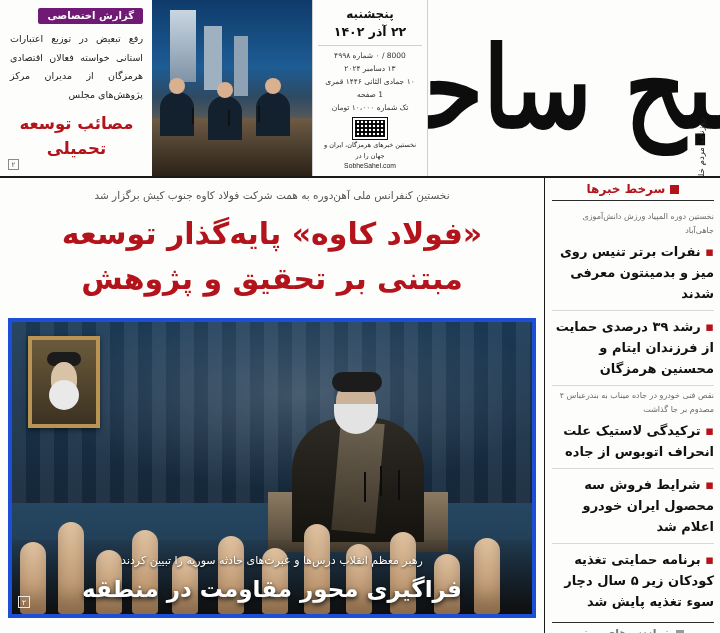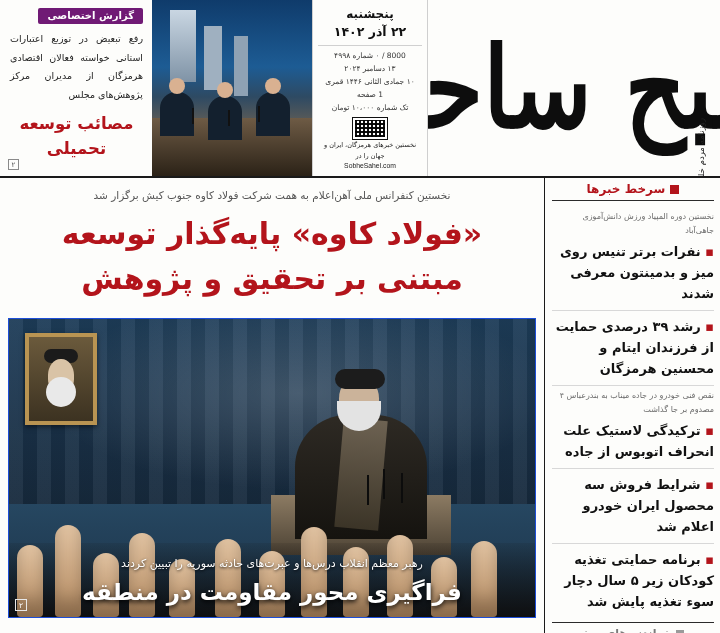--- a/index.html
+++ b/index.html
@@ -252,21 +252,21 @@
     letter-spacing: -0.5px;
     padding: 0 2px 16px;
   }
   .headline .l2 { display: block; }
 
   
   .photo {
     position: relative;
     height: 300px;
     overflow: hidden;
-    border: 1px solid #1d4ed8;
+    border: 4px solid #1d4ed8;
   }
   .ph-bg {
     position: absolute; inset: 0;
     background: linear-gradient(180deg,#17344f 0%, #1d3f5c 30%, #284b66 55%, #1b3146 100%);
   }
   .ph-wall {
     position: absolute; left: 0; right: 0; top: 0; height: 62%;
     background:
       radial-gradient(ellipse at 55% 40%, rgba(255,255,255,.16), rgba(0,0,0,0) 62%),
       repeating-linear-gradient(90deg, rgba(255,255,255,.05) 0 14px, rgba(0,0,0,.06) 14px 28px),
@@ -461,21 +461,21 @@
       </div>
 
       <div class="sb-head2">
         <span class="sq"></span>
         <span class="t">خواندنی‌های روز</span>
       </div>
 
     </div>
 
     <div class="main">
-      <div class="overline">نخستین کنفرانس ملی آهن‌اعلام به همت شرکت فولاد کاوه جنوب کیش برگزار شد</div>
+      <div class="overline">نخستین کنفرانس ملی آهن‌دوره به همت شرکت فولاد کاوه جنوب کیش برگزار شد</div>
       <div class="headline">
         <span class="l2">«فولاد کاوه» پایه‌گذار توسعه</span>
         <span class="l2">مبتنی بر تحقیق و پژوهش</span>
       </div>
 
       <div class="photo">
         <div class="ph-bg"></div>
         <div class="ph-wall"></div>
 
         <div class="portrait">

